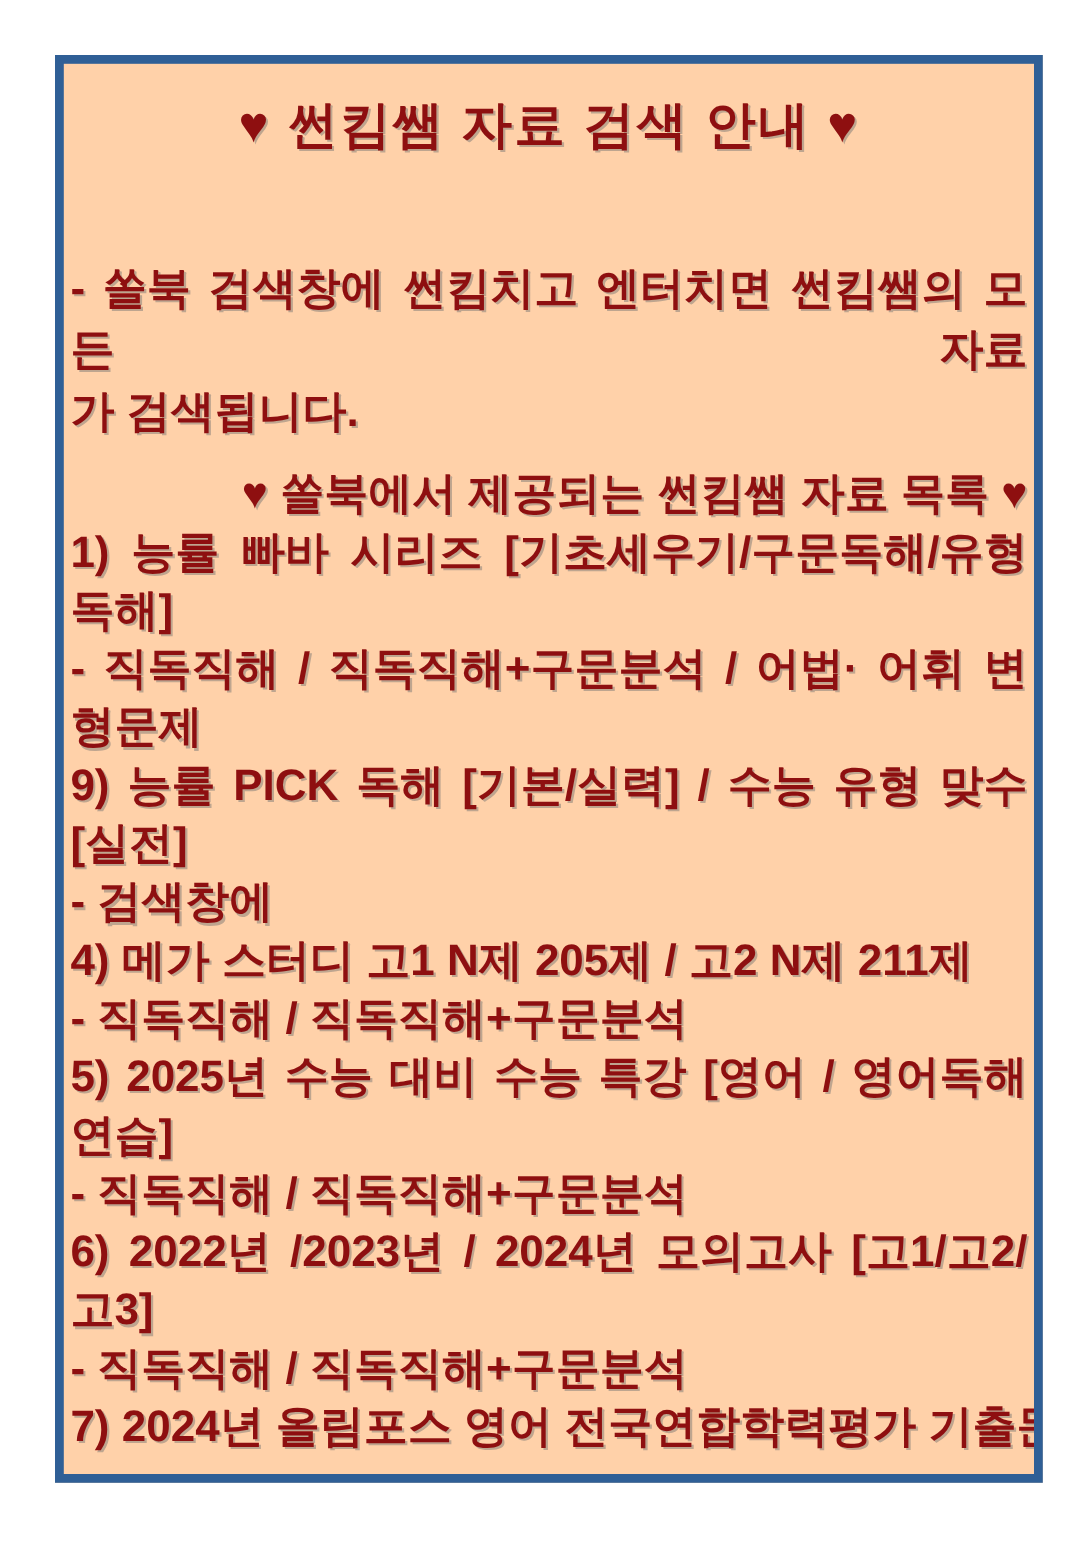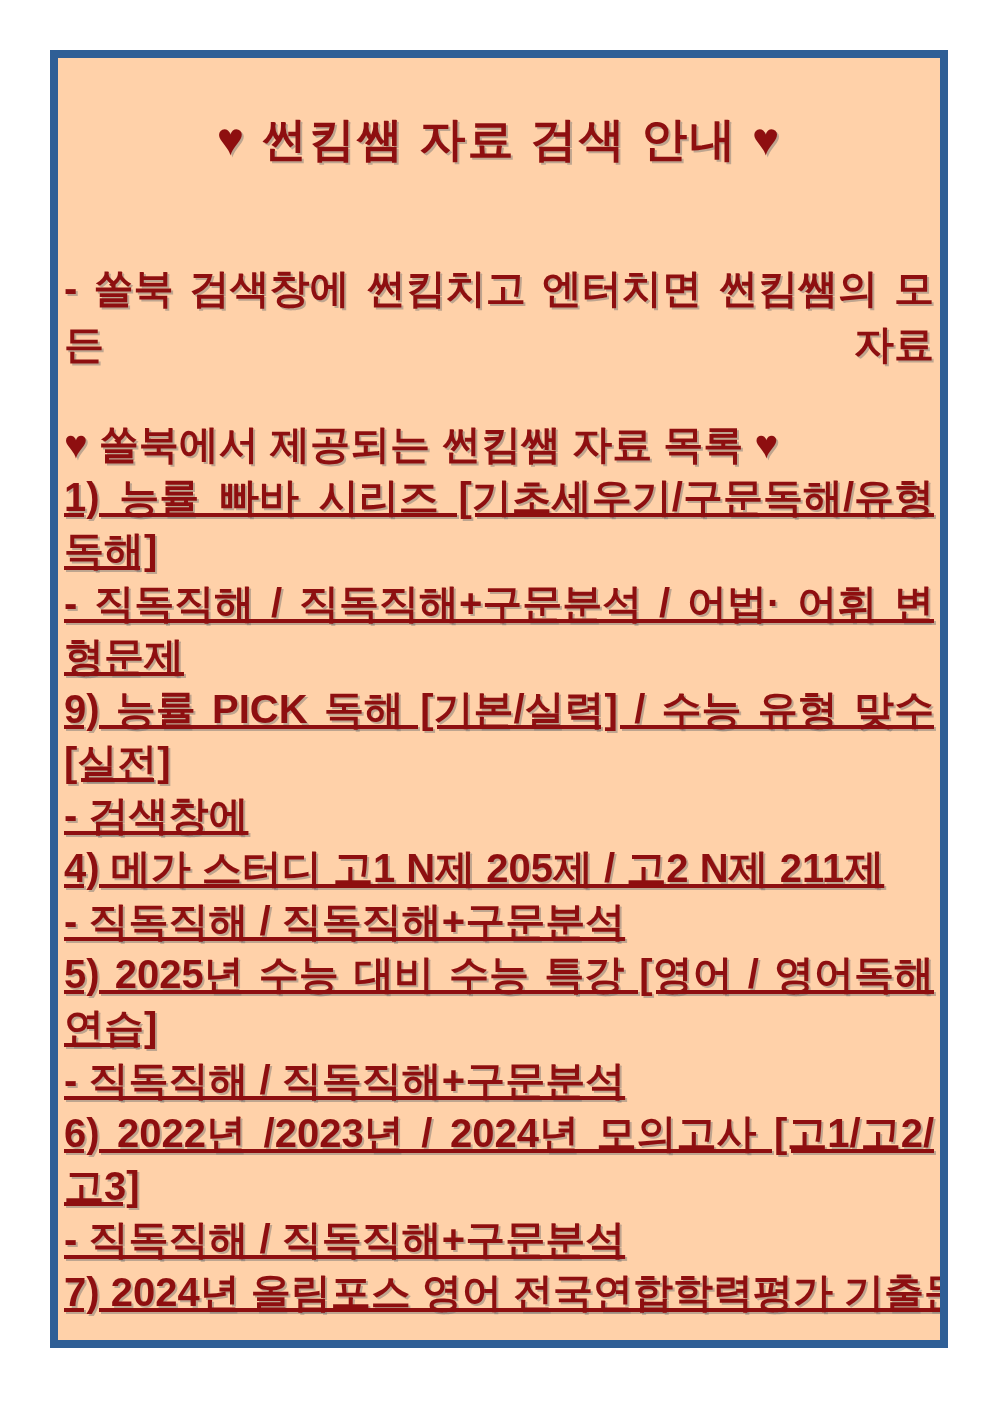--- a/index.html
+++ b/index.html
@@ -15,57 +15,57 @@
     background: #ffd1a9;
     border: 8px solid #2f5f96;
     padding: 0 6px;
     color: #8e0f10;
     font-weight: bold;
     overflow: hidden;
   }
   .panel * { color: #8e0f10; }
   .shadowed { text-shadow: 2px 2px 0 rgba(110,110,110,0.45); }
   .title {
-    padding-top: 50px;
+    padding-top: 24px;
     font-size: 46px;
     line-height: 62px;
     text-align: center;
     letter-spacing: 2px;
   }
   .intro { margin-top: 90px; }
   .intro .line {
     font-size: 40px;
     line-height: 56px;
   }
   .list-heading {
-    margin-top: 45px;
+    margin-top: 20px;
     font-size: 40px;
     line-height: 54px;
-    text-align: left;
+    text-align: right;
   }
   .list .line {
     font-size: 40px;
     line-height: 53px;
     white-space: nowrap;
-    text-decoration: underline;
   }
   .justify {
     text-align: justify;
     text-align-last: justify;
     white-space: normal !important;
   }
 </style>
 </head>
 <body>
 
 <div class="panel">
   <div class="title shadowed">♥ 썬킴쌤 자료 검색 안내 ♥</div>
 
   <div class="intro">
     <div class="line shadowed justify">- 쏠북 검색창에 썬킴치고 엔터치면 썬킴쌤의 모든 자료</div>
+    <div class="line shadowed">가 검색됩니다.</div>
   </div>
 
   <div class="list-heading shadowed">♥ 쏠북에서 제공되는 썬킴쌤 자료 목록 ♥</div>
 
   <div class="list">
     <div class="line shadowed justify">1) 능률 빠바 시리즈 [기초세우기/구문독해/유형독해]</div>
     <div class="line shadowed justify">- 직독직해 / 직독직해+구문분석 / 어법· 어휘 변형문제</div>
     <div class="line shadowed justify">9) 능률 PICK 독해 [기본/실력] / 수능 유형 맞수[실전]</div>
     <div class="line shadowed">- 검색창에</div>
     <div class="line shadowed">4) 메가 스터디 고1 N제 205제 / 고2 N제 211제</div>

